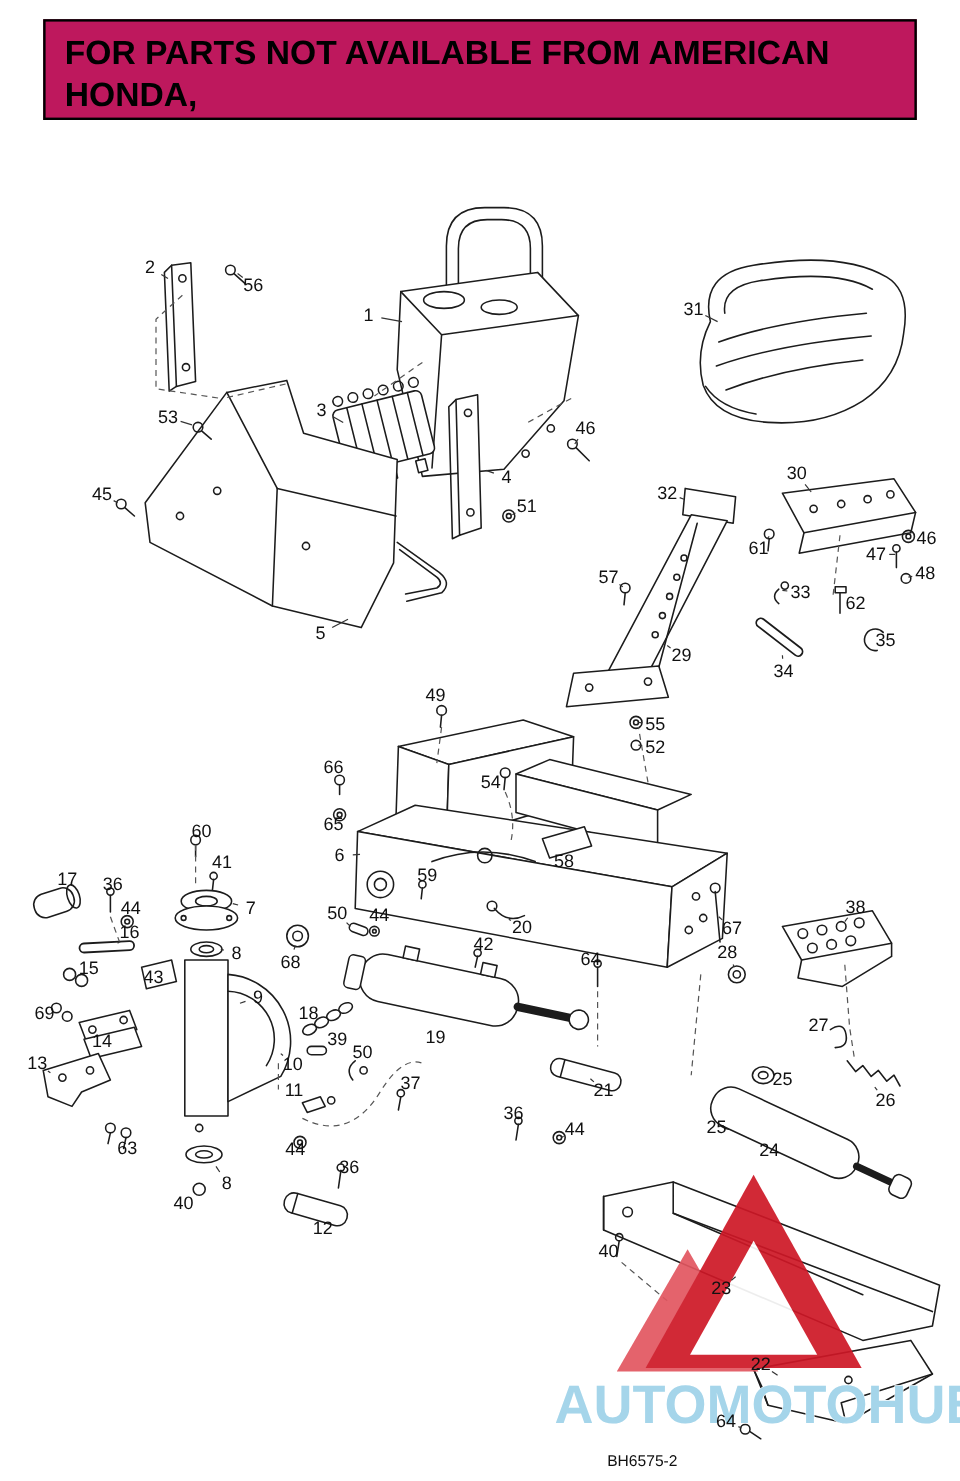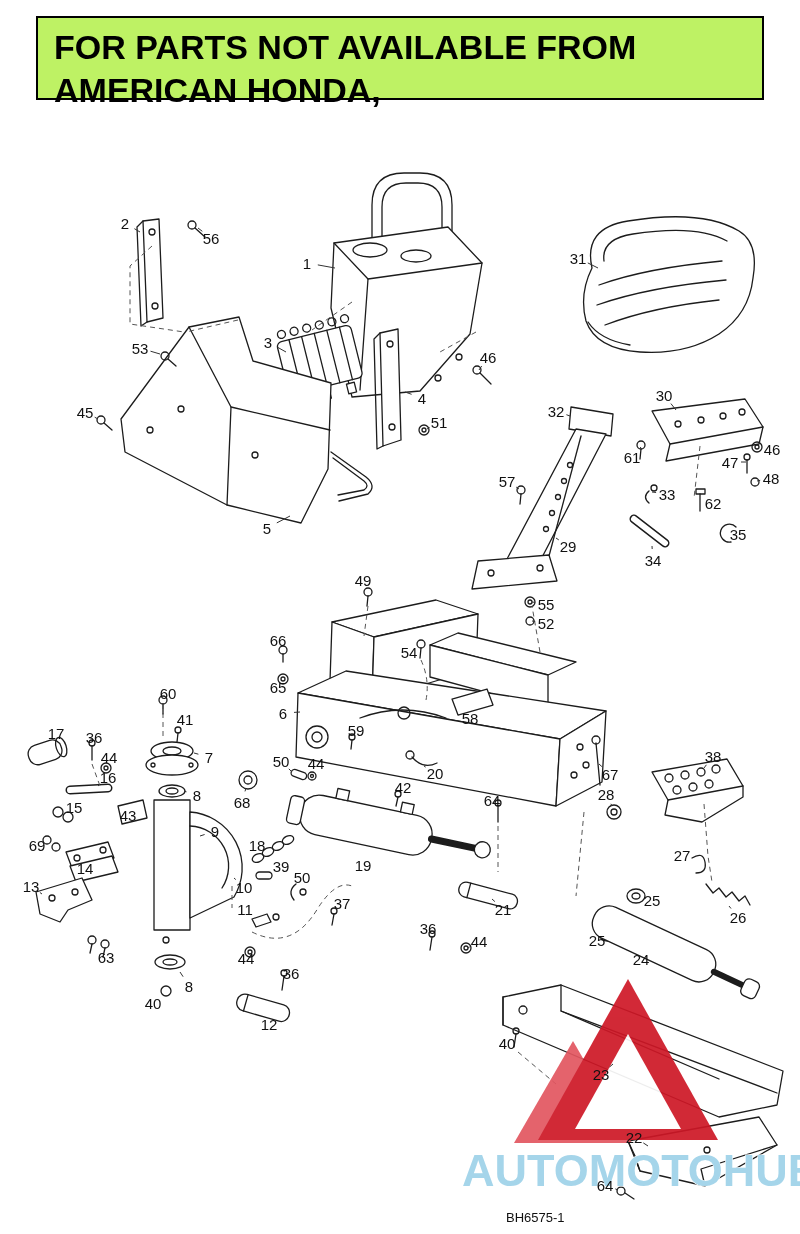--- a/index.html
+++ b/index.html
@@ -6,22 +6,22 @@
     --ink:#1c1c1c;
     --wm-text-color:#a5d5ea;
     --wm-logo-dark:#ce1726;
     --wm-logo-light:#e25660;
   }
   html,body{margin:0;padding:0;}
   body{background:#ffffff;font-family:"Liberation Sans",sans-serif;}
   .page{position:relative;width:800px;height:1234px;background:#fff;overflow:hidden;}
   .notice{
     position:absolute;left:36px;top:16px;width:694px;height:66px;
-    border:2px solid #000;background:#bef264;padding:8px 14px 6px 16px;
-    font-weight:bold;font-size:34px;line-height:1.25;color:#000;letter-spacing:0px;
+    border:2px solid #000;background:#be185d;padding:8px 14px 6px 16px;
+    font-weight:bold;font-size:28px;line-height:1.25;color:#000;letter-spacing:0px;
   }
   .artsvg{position:absolute;left:0;top:0;}
   .ink{stroke:var(--ink);fill:none;stroke-width:1.3;stroke-linejoin:round;stroke-linecap:round;}
   .dash{stroke:#555;stroke-width:1;stroke-dasharray:5 4;fill:none;}
   .callout{font-family:"Liberation Sans",sans-serif;font-size:15px;fill:#111;text-anchor:middle;dominant-baseline:central;}
   .leader{stroke:#333;stroke-width:1;}
   .wm-dark{fill:var(--wm-logo-dark);stroke:none;}
   .wm-light{fill:var(--wm-logo-light);stroke:none;}
   .wm-text{
     font-family:"Liberation Sans",sans-serif;font-weight:bold;font-size:45px;
@@ -494,14 +494,14 @@
         <text x="507" y="1043" class="callout">40</text>
         <line x1="609.5" y1="1067.0" x2="613" y2="1064" class="leader"></line>
         <text x="601" y="1074" class="callout">23</text>
         <line x1="643.3" y1="1142.9" x2="648" y2="1146" class="leader"></line>
         <text x="634" y="1137" class="callout">22</text>
         <line x1="615.3" y1="1188.9" x2="618" y2="1190" class="leader"></line>
         <text x="605" y="1185" class="callout">64</text>
       </g>
   </svg>
 
-  <div class="diagram-code">BH6575-1</div>
+  <div class="diagram-code">BH6575-2</div>
 </div>
 
 </body></html>

